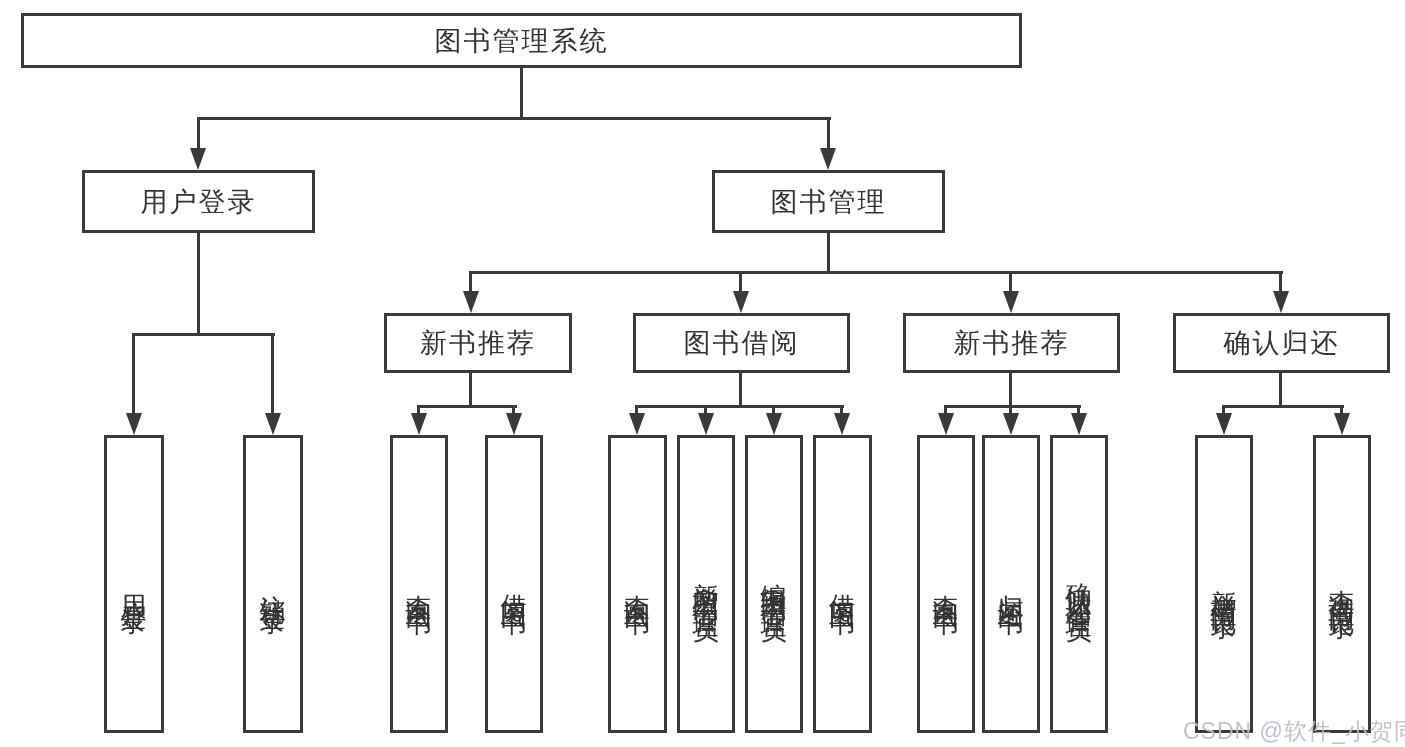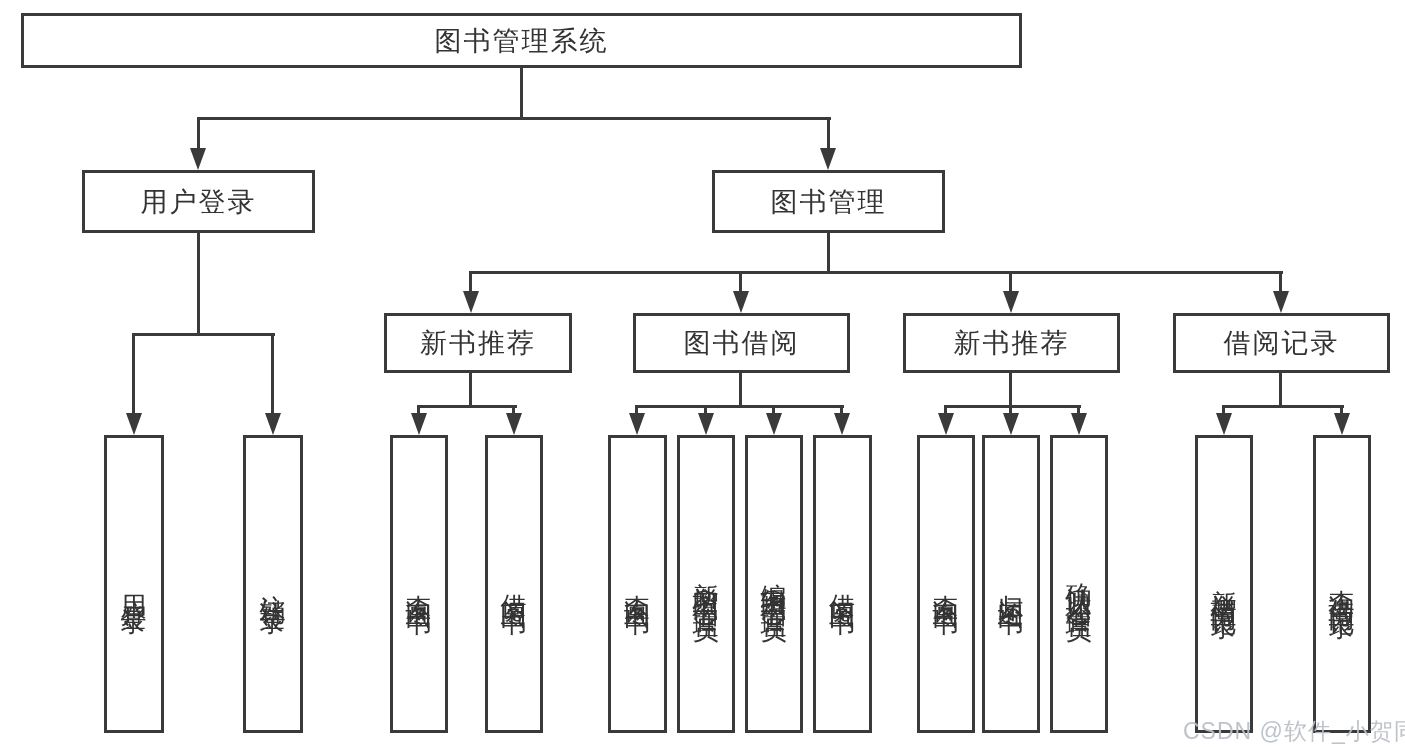--- a/index.html
+++ b/index.html
@@ -78,21 +78,21 @@
   <div class="node" style="left:384px; top:313px; width:188px; height:60px;">
     <span>新书推荐</span>
   </div>
   <div class="node" style="left:633px; top:313px; width:217px; height:60px;align-items:center;">
     <span>图书借阅</span>
   </div>
   <div class="node" style="left:903px; top:313px; width:217px; height:60px;">
     <span>新书推荐</span>
   </div>
   <div class="node" style="left:1173px; top:313px; width:217px; height:60px;">
-    <span>借阅记录</span>
+    <span>确认归还</span>
   </div>
 
   <div class="node leaf" style="left:104px; top:435px; width:60px; height:298px;">
     <span>用户登录</span>
   </div>
   <div class="node leaf" style="left:243px; top:435px; width:60px; height:298px;">
     <span>注销登录</span>
   </div>
   <div class="node leaf" style="left:390px; top:435px; width:58px; height:298px;">
     <span>查询图书</span>

